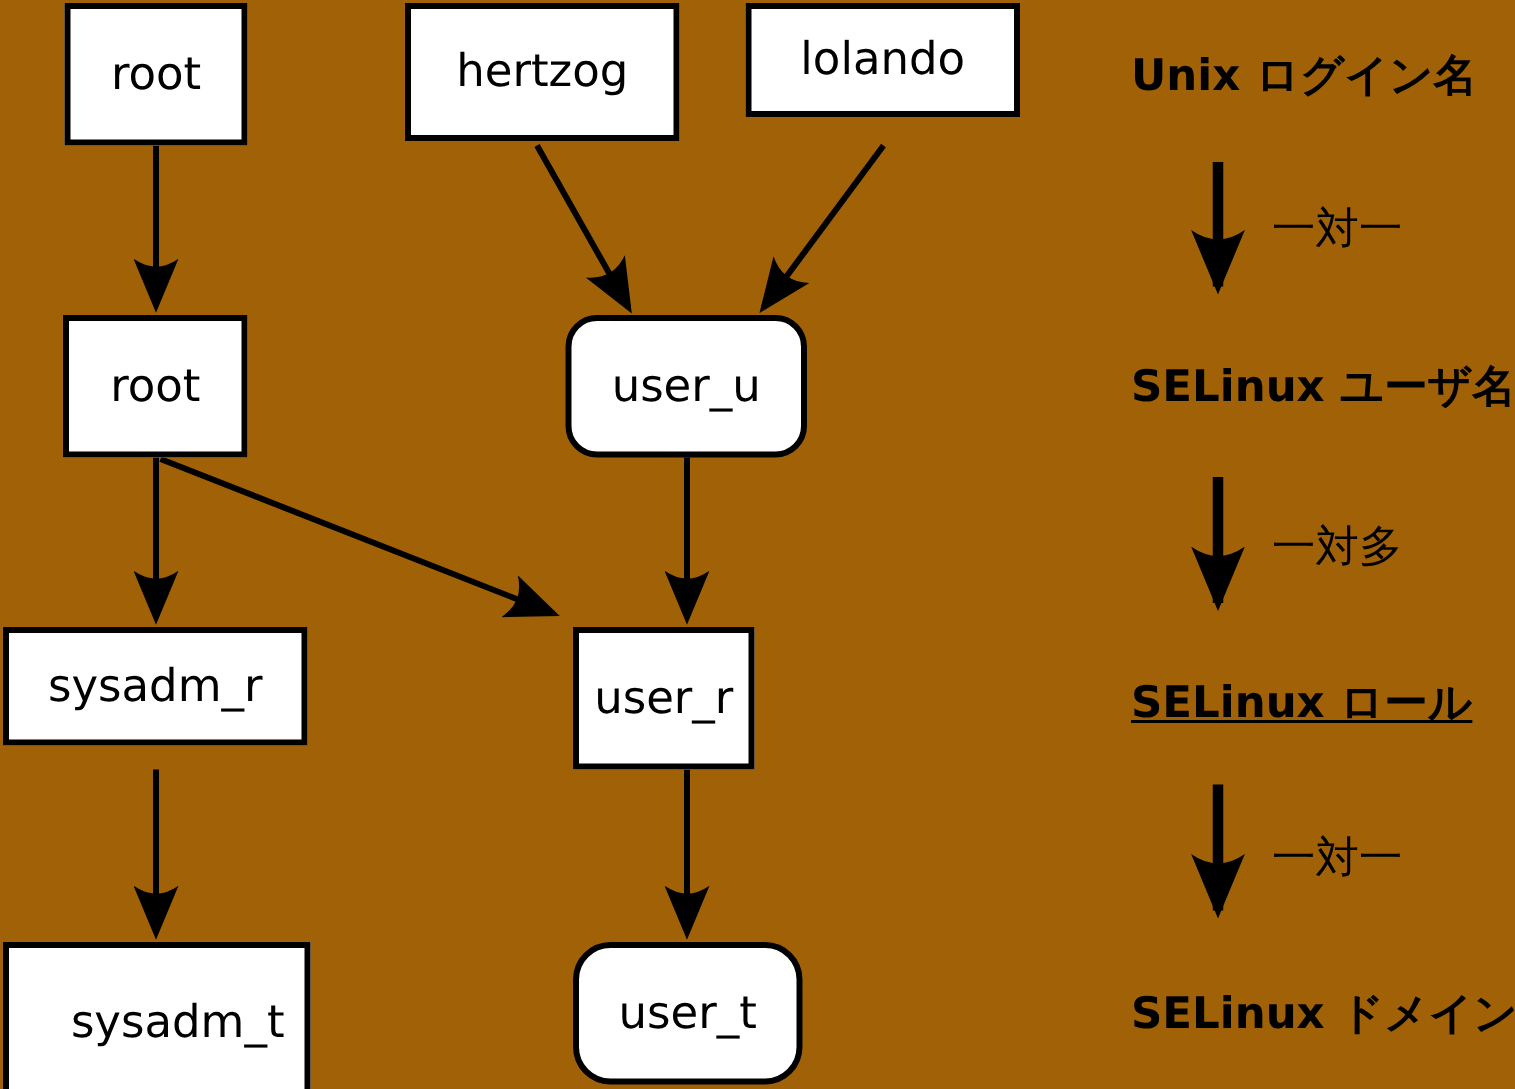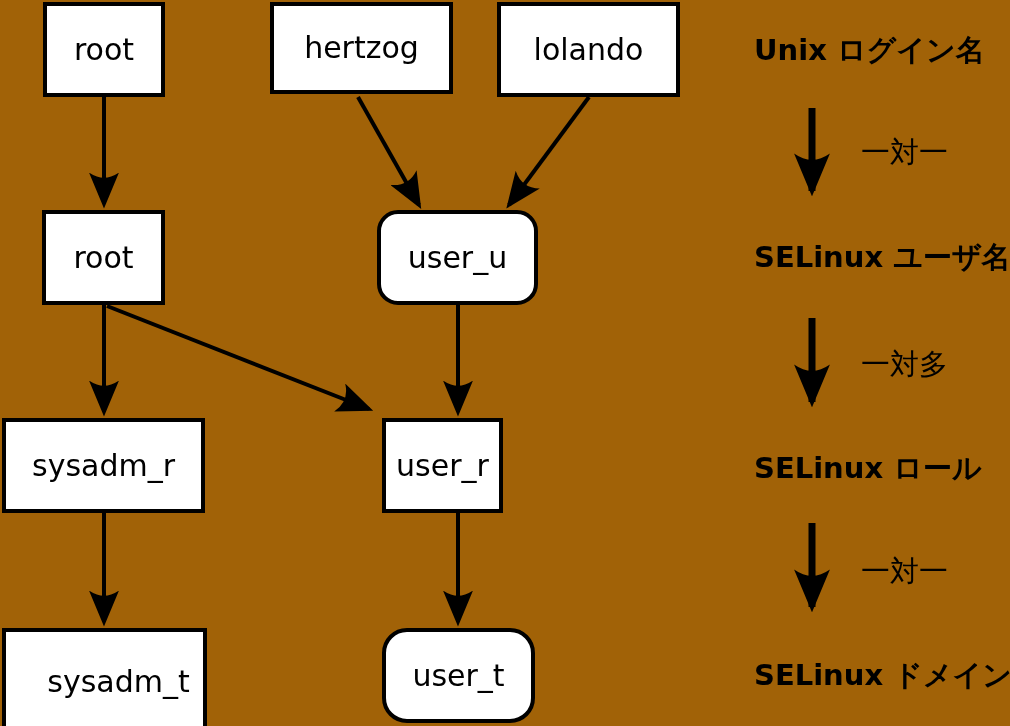--- a/index.html
+++ b/index.html
@@ -46,21 +46,20 @@
   }
   .legend-rel {
     position: absolute;
     left: 848px;
     height: 36px;
     line-height: 36px;
     font-size: 29px;
     font-weight: normal;
     white-space: nowrap;
     color: #000000;
-    margin-left: 13px;
   }
 </style>
 </head>
 <body>
 
 <div class="canvas">
 
   <svg class="arrows" width="1010" height="726" viewBox="0 0 1010 726">
     <defs>
       <marker id="ah" viewBox="0 0 12 10" refX="10.5" refY="5" markerWidth="36" markerHeight="30" orient="auto" markerUnits="userSpaceOnUse">
@@ -84,46 +83,46 @@
     <line x1="812" y1="318" x2="812" y2="402" stroke="#000000" stroke-width="7" marker-end="url(#ahb)"></line>
     <line x1="812" y1="523" x2="812" y2="607" stroke="#000000" stroke-width="7" marker-end="url(#ahb)"></line>
   </svg>
 
   <div class="node" style="left:43px; top:2px; width:122px; height:95px;">
     <span>root</span>
   </div>
   <div class="node" style="left:270px; top:2px; width:183px; height:92px;">
     <span>hertzog</span>
   </div>
-  <div class="node" style="left:497px; top:2px; width:183px; height:95px;">
+  <div class="node" style="left:497px; top:2px; width:183px; height:76px;">
     <span>lolando</span>
   </div>
 
   <div class="node" style="left:42px; top:210px; width:123px; height:95px;">
     <span>root</span>
   </div>
   <div class="node" style="left:377px; top:210px; width:161px; height:95px;border-radius:21px;">
     <span>user_u</span>
   </div>
 
-  <div class="node" style="left:2px; top:418px; width:203px; height:95px;">
+  <div class="node" style="left:2px; top:418px; width:203px; height:79px;">
     <span>sysadm_r</span>
   </div>
   <div class="node" style="left:382px; top:418px; width:121px; height:95px;">
     <span>user_r</span>
   </div>
 
   <div class="node" style="left:2px; top:628px; width:205px; height:108px;padding-left:28px;">
     <span>sysadm_t</span>
   </div>
   <div class="node" style="left:382px; top:628px; width:153px; height:95px;border-radius:25px;">
     <span>user_t</span>
   </div>
 
   <div class="legend-title" style="top:32px;">Unix ログイン名</div>
   <div class="legend-rel" style="top:134px;">一対一</div>
   <div class="legend-title" style="top:239px;">SELinux ユーザ名</div>
   <div class="legend-rel" style="top:346px;">一対多</div>
-  <div class="legend-title" style="top:450px;">SELinux ロール</div>
+  <div class="legend-title" style="top:450px;text-decoration:underline;">SELinux ロール</div>
   <div class="legend-rel" style="top:553px;">一対一</div>
   <div class="legend-title" style="top:657px;">SELinux ドメイン</div>
 
 </div>
 
 </body></html>

